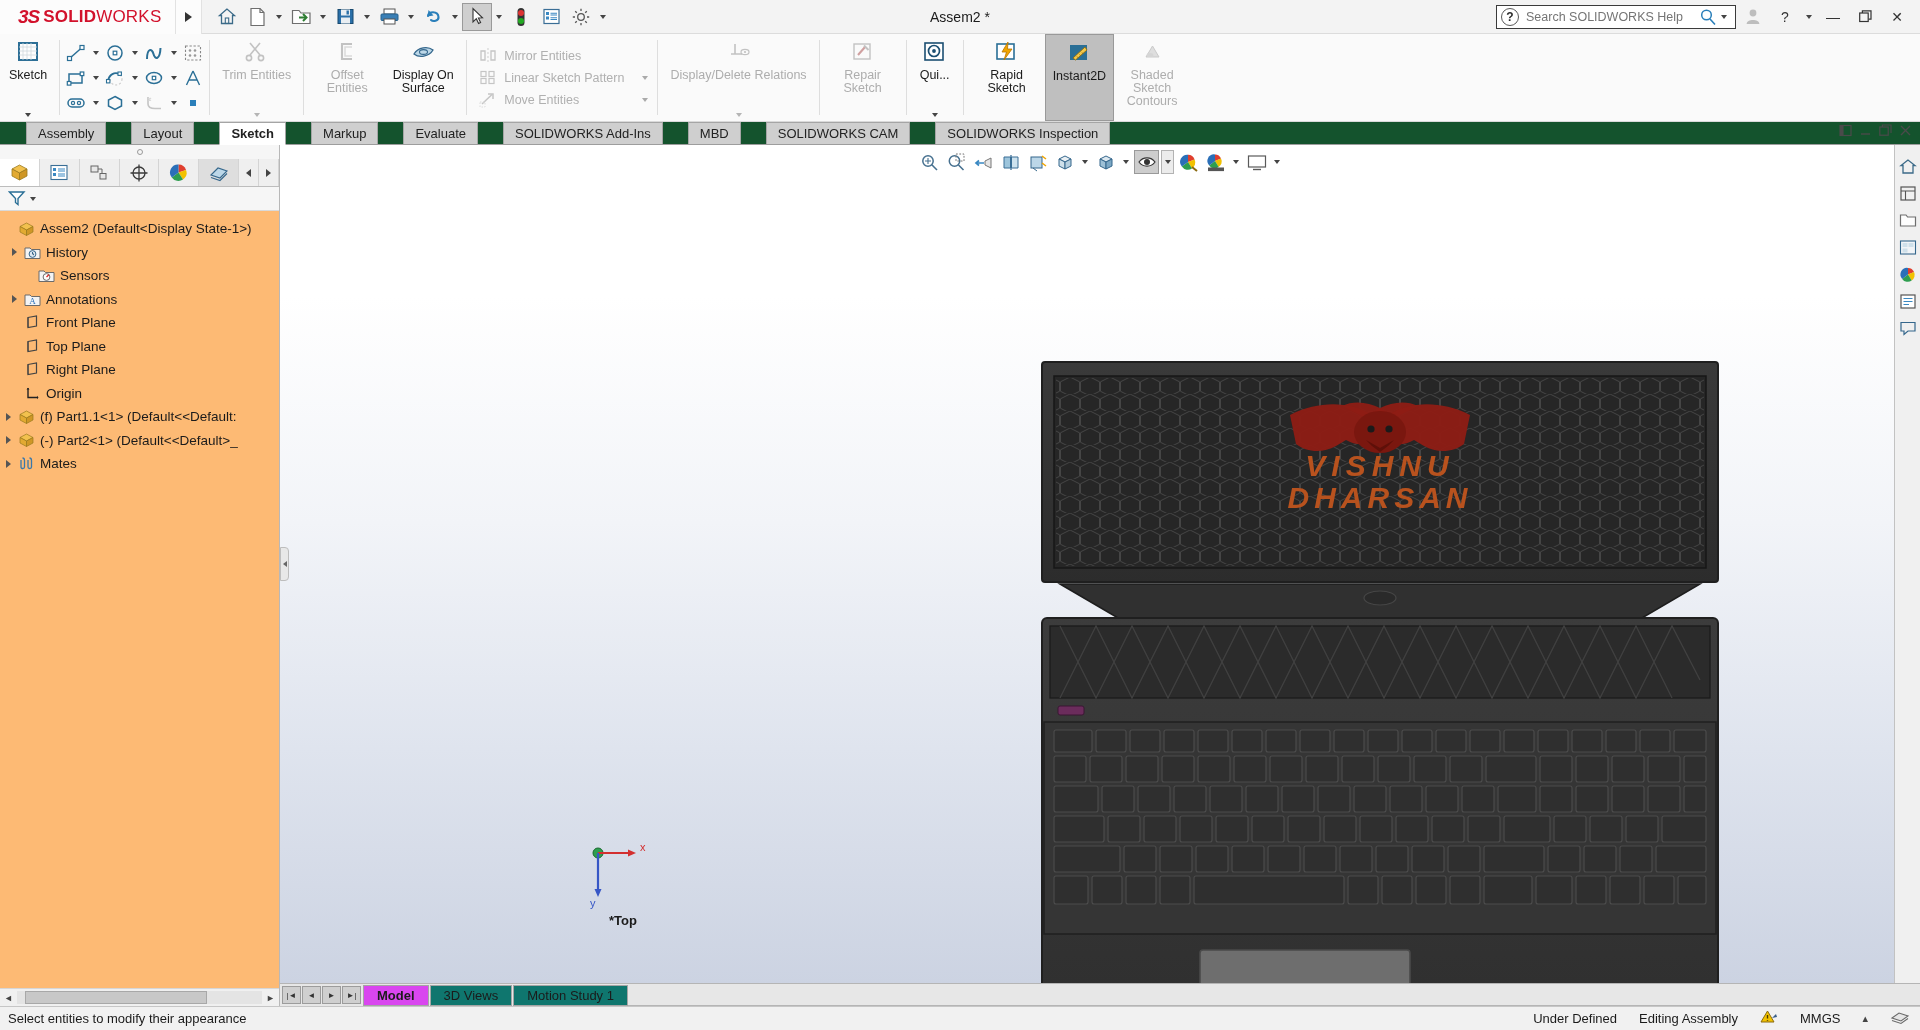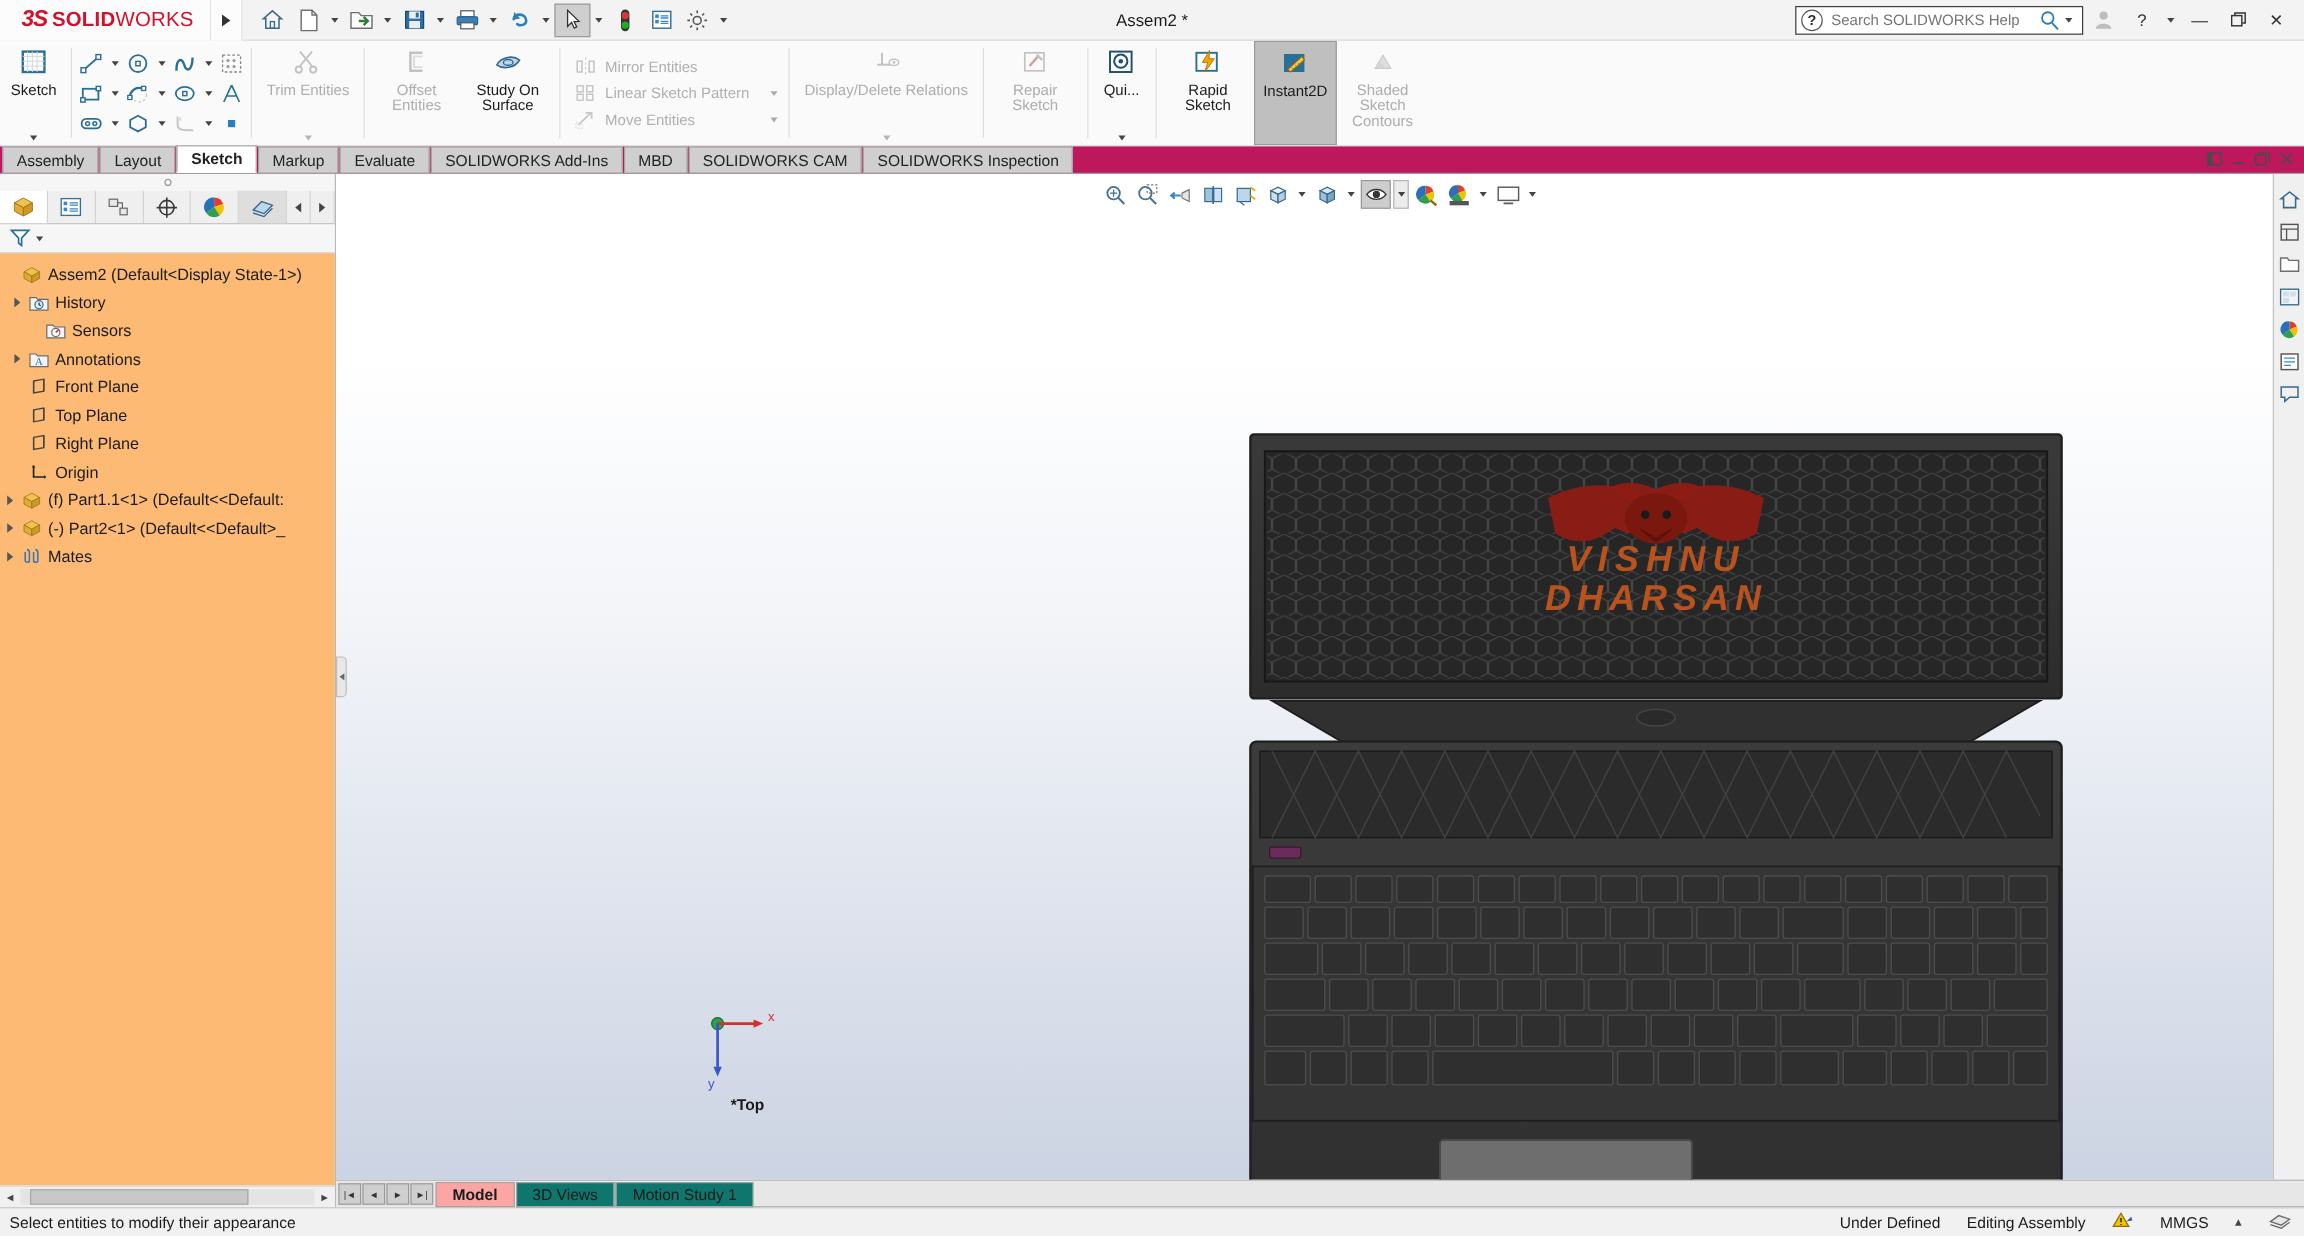--- a/index.html
+++ b/index.html
@@ -58,22 +58,22 @@
   .sbtn { width:26px;height:24px;display:flex;align-items:center;justify-content:center; }
   .sdd { width:13px;height:24px;display:flex;align-items:center;justify-content:center; }
   .textcol { display:flex; flex-direction:column; justify-content:center; padding:4px 2px; }
   .trow { display:flex; align-items:center; height:22px; padding:0 4px; }
   .trow .ti { width:24px;height:20px;display:flex;align-items:center;justify-content:center; }
   .trow .tl { font-size:12.5px; padding-left:4px; white-space:nowrap; }
   .trow .tl.dis { color:#b0b0b0; }
   .trow .tdd { margin-left:auto; padding-left:18px; }
 
   
-  .tabbar { height:23px; background:#be185d; display:flex; align-items:flex-end; position:relative;
-            border-bottom:1px solid #9d9d9d; flex:0 0 23px; }
+  .tabbar { height:23px; background:#14532d; display:flex; position:relative;
+            border-bottom:1px solid #9d9d9d; flex:0 0 23px;gap:24px; }
   .tab { height:22px; padding:0 11px; display:flex; align-items:center; font-size:13px;
          background:#cfcfcf; border:1px solid #a5a5a5; border-bottom:none; margin-right:1px; color:#222; }
   .tab.sel { background:#fff; font-weight:bold; border-bottom:1px solid #fff; height:23px; }
   .tabbar-right { margin-left:auto; display:flex; align-items:center; gap:7px; padding:0 8px 2px 0; color:#5a5a5a; }
 
   
   .bodyrow { flex:1; display:flex; min-height:0; }
 
   
   .leftpane { width:280px; background:#f6f6f6; display:flex; flex-direction:column;
@@ -123,21 +123,21 @@
                 border-radius:0 4px 4px 0; display:flex; align-items:center; justify-content:center; z-index:8; }
 
   
   .bottabs { height:23px; background:#e7e7e7; display:flex; align-items:center;
              border-top:1px solid #b5b5b5; flex:0 0 23px; }
   .navbtns { display:flex; align-items:center; padding-left:2px; }
   .navb { width:19px;height:18px;background:#cfcfcf;border:1px solid #9c9c9c;margin-right:1px;
           display:flex;align-items:center;justify-content:center;font-size:8px;color:#333; }
   .btab { height:21px; padding:0 13px; display:flex; align-items:center; font-size:13px;
           background:#0f766e; border:1px solid #a5a5a5; margin-left:1px; }
-  .btab.sel { background:#fca5a5; font-weight:bold; }
+  .btab.sel { background:#d946ef; font-weight:bold; }
   .btab-fill { flex:1; height:21px; background:#e7e7e7; border-bottom:1px solid #b5b5b5; }
 
   
   .statusbar { height:24px; background:#f1f1f1; display:flex; align-items:center;
                border-top:1px solid #c6c6c6; font-size:13px; color:#1b1b1b; flex:0 0 24px; }
   .sb-left { padding-left:8px; }
   .sb-right { margin-left:auto; display:flex; align-items:center; gap:22px; padding-right:10px; }
 
   
   .laptop { position:absolute; }
@@ -444,21 +444,21 @@
         </div>
         <div class="lbl wrap">Offset Entities</div>
       </div>
       <div class="bigbtn">
         <div class="ico">
           <svg width="27" height="26" viewBox="0 0 27 26">
               <path d="M4 15 C8 8, 18 7, 23 11 C19 18, 9 19, 4 15 Z" fill="#bcd7e8" stroke="#35678c" stroke-width="1.3"></path>
               <ellipse cx="13.5" cy="13" rx="4" ry="2.4" fill="none" stroke="#35678c" stroke-width="1.1"></ellipse>
             </svg>
         </div>
-        <div class="lbl wrap">Study On Surface</div>
+        <div class="lbl wrap">Display On Surface</div>
       </div>
     </div>
     <div class="rsep"></div>
 
     <div class="textcol">
       <div class="trow">
         <div class="ti">
             <svg width="20" height="17" viewBox="0 0 20 17">
               <path d="M10 1 V16" stroke="#cfcfcf" stroke-width="1" stroke-dasharray="2 2"></path>
               <path d="M3 4 H7 V13 H3 Z M17 4 H13 V13 H17 Z" fill="none" stroke="#c5c5c5" stroke-width="1.3"></path>

